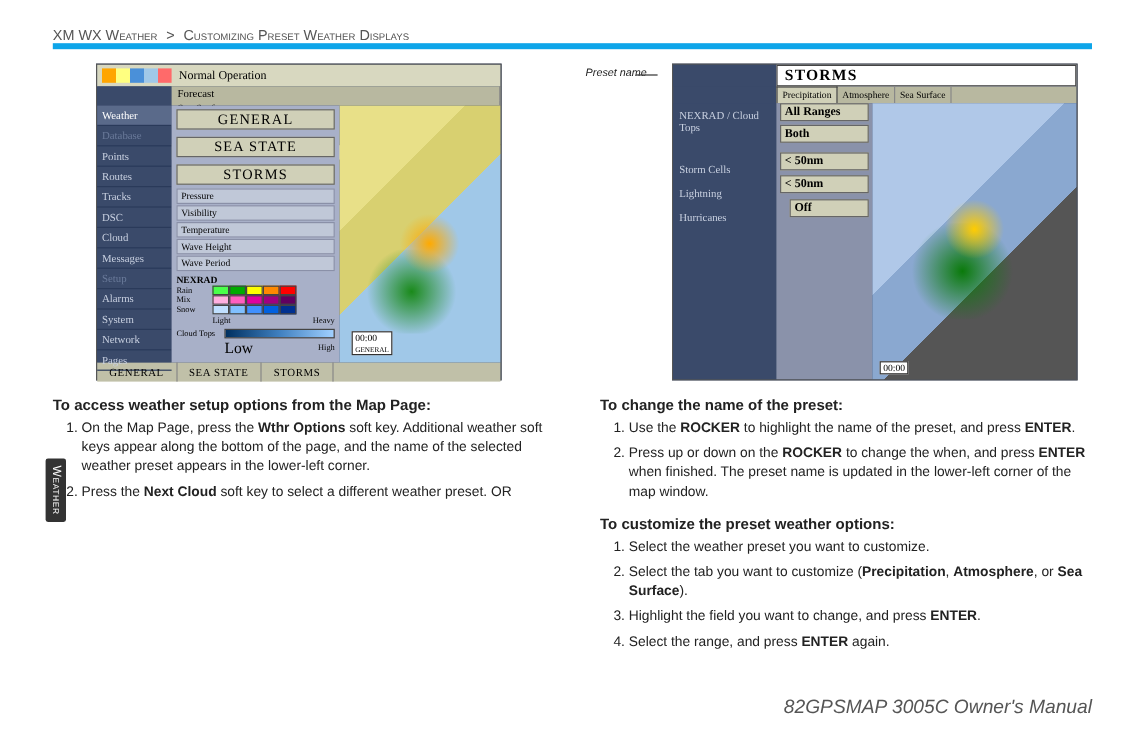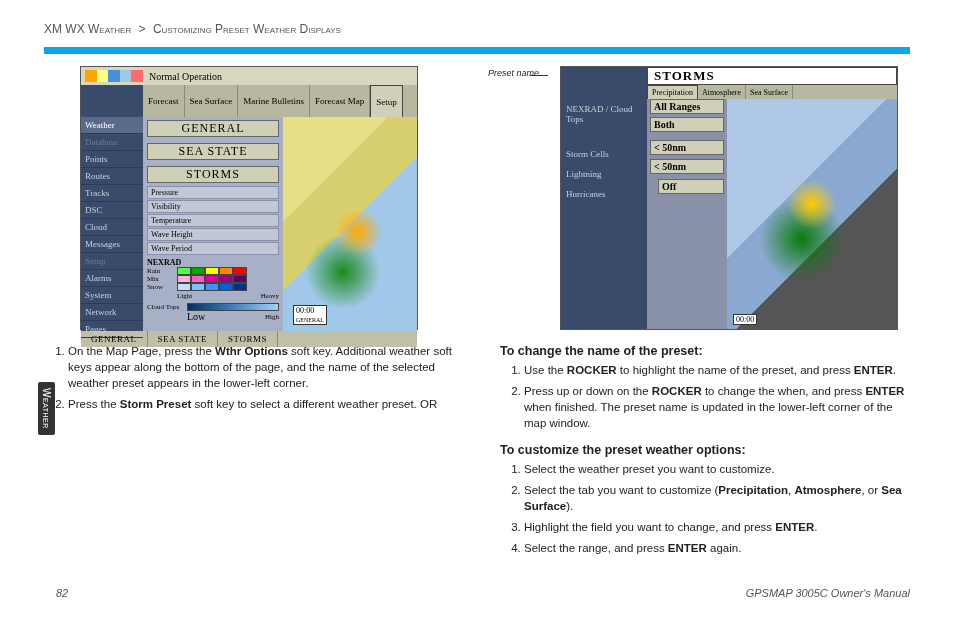--- a/index.html
+++ b/index.html
@@ -23,39 +23,39 @@
     font-variant: small-caps;
     letter-spacing: 0.5px;
     writing-mode: vertical-rl;
     padding: 6px 3px;
     border-radius: 2px;
   }
   .breadcrumb {
     font-variant: small-caps;
     font-size: 12px;
     color: #555;
-    padding-bottom: 11px;
-    border-bottom: 7px solid #0ea5e9;
+    padding-bottom: 0;
+    border-bottom: 5px solid #0ea5e9;
     margin-bottom: 12px;
   }
   .breadcrumb .sep { margin: 0 4px; }
   .columns { display: flex; gap: 46px; }
   .col { flex: 1; }
   .screenshot-left, .screenshot-right {
     border: 1px solid #555;
     background: #3a4a6a;
     font-family: "Times New Roman", serif;
     color: #000;
     margin: 0 auto;
   }
   .screenshot-left { width: 338px; height: 264px; margin-bottom: 14px; }
   .screenshot-right { width: 338px; height: 264px; margin-bottom: 14px; position: relative; }
   .title-bar { background: #d8d8c0; height: 18px; display: flex; align-items: center; font-size: 10px; padding-left: 4px; }
   .title-bar .flags { width: 58px; height: 12px; background: linear-gradient(90deg,#ffa500 0 20%,#ffff80 20% 40%,#4a90d9 40% 60%,#a0c8e8 60% 80%,#ff6a6a 80% 100%); margin-right: 6px; }
-  .tabs-row { display: flex; background: #b8b8a0; height: 32px; font-size: 9px; }
+  .tabs-row { display: flex; background: #b8b8a0; height: 16px; font-size: 9px; flex-direction: column; }
   .tabs-row .tab { border-right: 1px solid #888; padding: 1px 5px; display: flex; align-items: center; }
   .tabs-row .tab.active { background: #d0d0b8; border: 1px solid #444; border-bottom: none; }
   .body-row { display: flex; height: 214px; }
   .sidebar { width: 62px; background: #3a4a6a; display: flex; flex-direction: column; font-size: 9px; color: #c8d0e0; }
   .sidebar .item { padding: 3px 4px; border-bottom: 1px solid #2a3a5a; }
   .sidebar .item.sel { background: #5a6a8a; color: #fff; }
   .sidebar .item.dim { color: #6a7a9a; }
   .center-area { width: 140px; background: #a8b0c8; display: flex; flex-direction: column; font-size: 10px; }
   .btn-row { background: #d0d0b8; border: 1px solid #666; margin: 3px 4px; text-align: center; font-family: serif; font-size: 12px; letter-spacing: 1px; }
   .sub-item { background: #c0c8d8; border: 1px solid #8a90a8; margin: 0 4px 1px 4px; padding: 1px 3px; font-size: 8px; }
@@ -80,21 +80,21 @@
   .preset-line { position: absolute; left: -18px; top: 9px; width: 18px; height: 1px; background: #333; }
   .preset-header { background: #fff; border: 1px solid #444; height: 18px; font-size: 13px; font-weight: bold; padding: 0 6px; display: flex; align-items: center; letter-spacing: 1px; font-family: serif; }
   .right-tabs { display: flex; background: #b8b8a0; height: 14px; font-size: 8px; margin-left: 86px; }
   .right-tabs .tab { border-right: 1px solid #888; padding: 0 4px; display: flex; align-items: center; }
   .right-tabs .tab.active { background: #d0d0b8; border: 1px solid #444; border-bottom: none; }
 
   h4 { font-size: 12.5px; font-weight: bold; margin-bottom: 5px; }
   ol { list-style: decimal; padding-left: 24px; margin-bottom: 12px; }
   ol li { margin-bottom: 5px; line-height: 1.38; font-size: 11.5px; }
   .indent { margin-left: 0; }
-  .footer { position: absolute; bottom: 22px; left: 56px; right: 44px; display: flex; justify-content: space-between; font-size: 11px; font-style: italic; color: #555; }
+  .footer { position: absolute; bottom: 22px; left: 32px; right: 44px; display: flex; justify-content: flex-end; font-size: 16px; font-style: italic; color: #555; }
   .footer .pg { font-style: italic; }
   .clock { position: absolute; bottom: 2px; left: 50%; font-size: 8px; background: #fff; border: 1px solid #333; padding: 0 2px; }
 </style>
 </head>
 <body>
 
 <div class="side-tab">Weather</div>
 
 <div class="breadcrumb">
   <span>XM WX Weather</span>
@@ -174,45 +174,46 @@
             <span style="width:30px;"></span>
             <span style="flex:1;font-size:7px;">Light</span>
             <span style="font-size:7px;">Heavy</span>
           </div>
           <div class="swatch-row" style="margin-top:3px;">
             <span style="width:40px;font-size:7px;">Cloud Tops</span>
             <div style="flex:1;height:8px;background:linear-gradient(90deg,#003060,#4080c0,#a0d0ff);border:1px solid #444;"></div>
           </div>
           <div class="swatch-row">
             <span style="width:40px;"></span>
-            <span style="flex:1;font-size:10px;">Low</span>
+            <span style="flex:1;font-size:13px;">Low</span>
             <span style="font-size:7px;">High</span>
           </div>
         </div>
         <div class="map-area">
           <div class="blob" style="left:20px;top:120px;width:80px;height:70px;"></div>
           <div class="blob" style="left:50px;top:90px;width:50px;height:50px;background:radial-gradient(circle,#ffaa00,transparent 70%);"></div>
           <div class="clock" style="bottom:6px;left:10px;">
             <span>00:00</span><br><span style="font-size:6px;">GENERAL</span>
           </div>
         </div>
       </div>
       <div class="bottom-tabs">
         <div class="tab">GENERAL</div>
         <div class="tab">SEA STATE</div>
         <div class="tab">STORMS</div>
       </div>
     </div>
 
+    <h4>To access weather setup options from the Map Page:</h4>
     <ol>
       <li>
         <span>On the Map Page, press the </span><b>Wthr Options</b><span> soft key. Additional weather soft keys appear along the bottom of the page, and the name of the selected weather preset appears in the lower-left corner.</span>
       </li>
       <li>
-        <span>Press the </span><b>Storm Preset</b><span> soft key to select a different weather preset. OR</span>
+        <span>Press the </span><b>Next Cloud</b><span> soft key to select a different weather preset. OR</span>
       </li>
     </ol>
   </div>
 
   <div class="col">
     <div style="position:relative;margin-left:48px;">
       <div class="preset-label-box">Preset name</div>
       <div class="preset-line"></div>
       <div class="screenshot-right">
         <div style="display:flex;">

